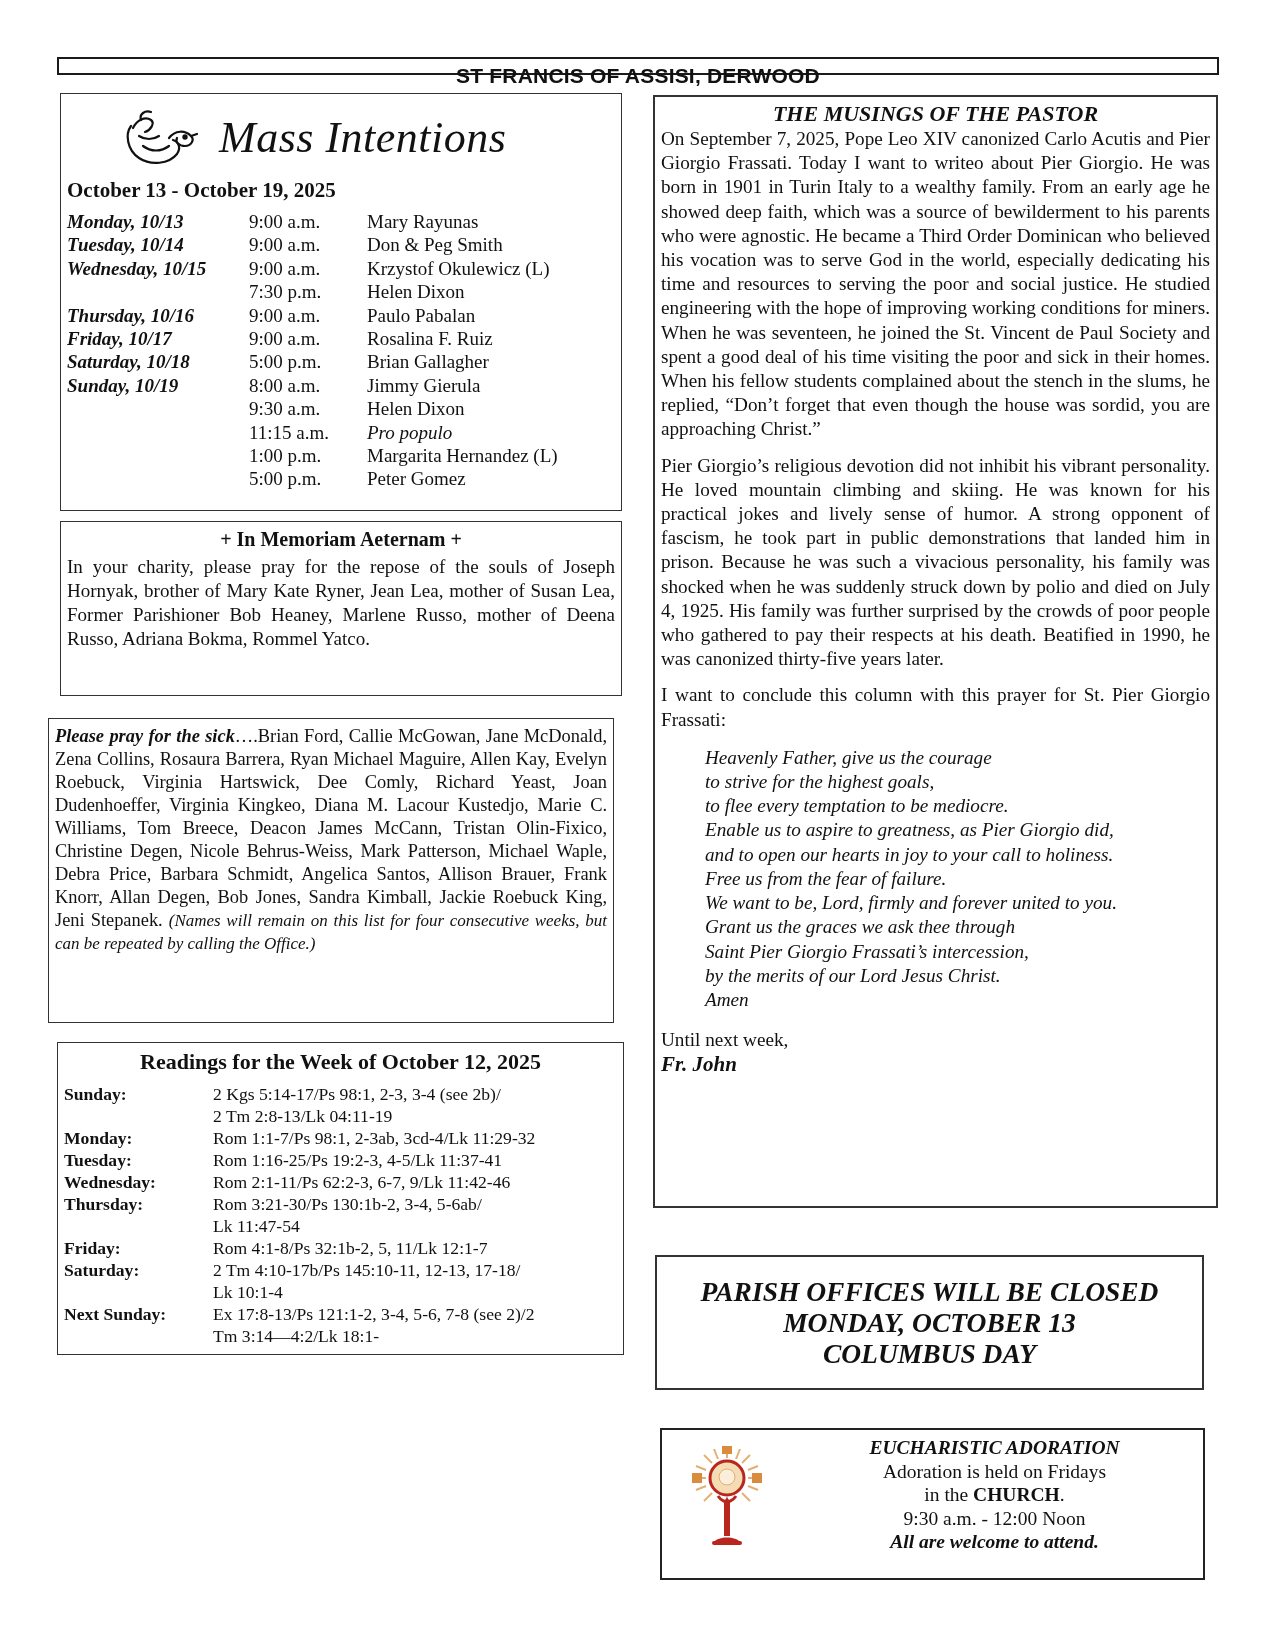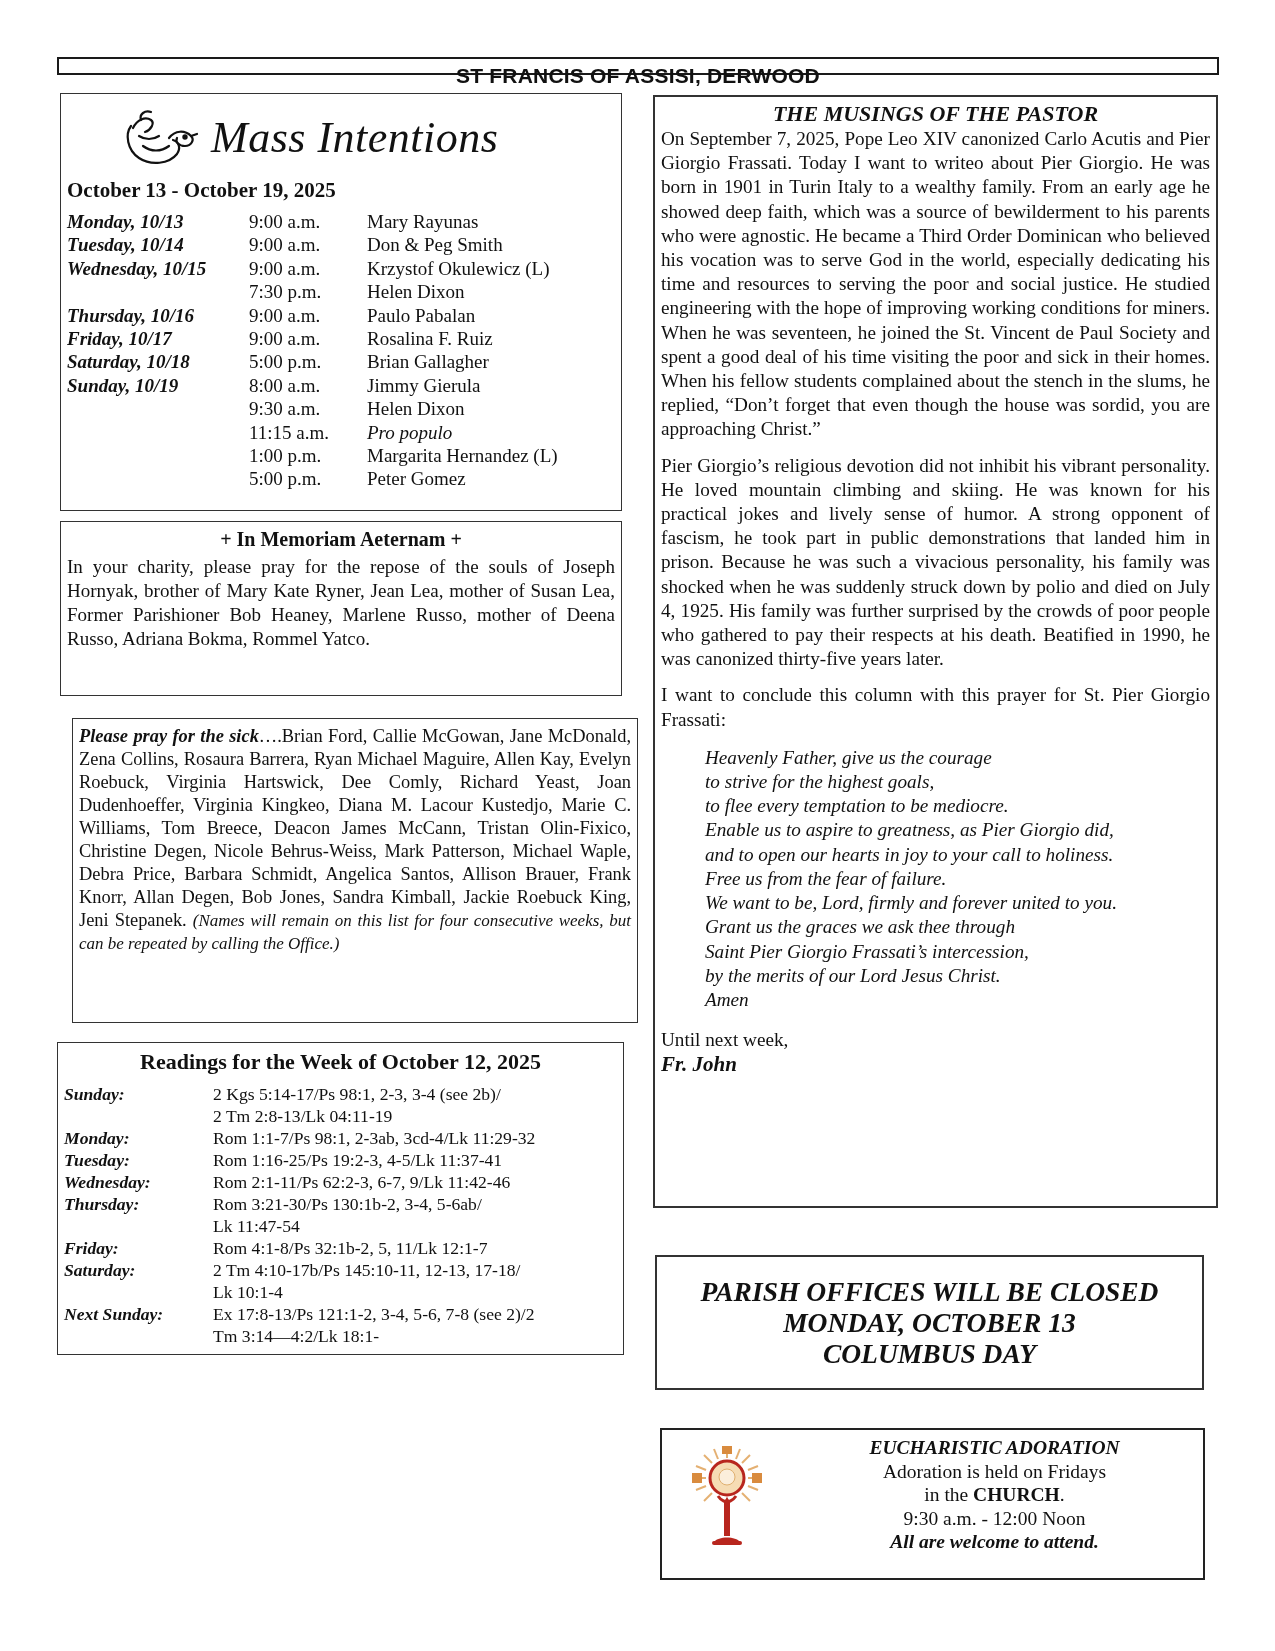--- a/index.html
+++ b/index.html
@@ -7,47 +7,47 @@
          font-family:"Liberation Serif", "DejaVu Serif", serif; color:#111; }
   .abs { position:absolute; box-sizing:border-box; }
 
   
   #banner { left:57px; top:57px; width:1162px; height:18px; border:2px solid #1a1a1a;
             text-align:center; font-family:"Liberation Sans", sans-serif; font-weight:bold;
             font-size:21px; line-height:34px; letter-spacing:0.2px; }
 
   
   #mass { left:60px; top:93px; width:562px; height:418px; border:1.5px solid #333; }
-  #mass-title { position:absolute; left:60px; top:8px; height:70px; display:flex; align-items:center; gap:12px; }
+  #mass-title { position:absolute; left:60px; top:8px; height:70px; display:flex; align-items:center; gap:20px; }
   #mass-title .script { font-family:"Liberation Serif", serif; font-style:italic; font-size:44px; letter-spacing:0.5px; }
   #week-range { position:absolute; left:6px; top:84px; font-weight:bold; font-size:21px; }
   #mass-table { position:absolute; left:6px; top:116px; font-size:19px; line-height:23.4px; }
   .mrow { display:flex; }
   .mday { width:182px; font-weight:bold; font-style:italic; }
   .mtime { width:118px; }
   .mname { }
   .mname.it { font-style:italic; }
 
   
   #memoriam { left:60px; top:521px; width:562px; height:175px; border:1.5px solid #333; }
   #memoriam h3 { margin:6px 0 4px; font-size:20px; text-align:center; font-weight:bold; }
   #memoriam p { margin:0 6px; font-size:19px; line-height:24px; text-align:justify; }
 
   
-  #sick { left:72px; top:718px; width:566px; height:305px; border:1.5px solid #333; }
+  #sick { left:48px; top:718px; width:566px; height:305px; border:1.5px solid #333; }
   #sick p { margin:6px 6px; font-size:18.4px; line-height:23px; text-align:justify; }
   #sick .lead { font-weight:bold; font-style:italic; }
   #sick .note { font-style:italic; font-size:17px; }
 
   
   #readings { left:57px; top:1042px; width:567px; height:313px; border:1.5px solid #333; }
   #readings h3 { margin:6px 0 4px; text-align:center; font-size:22px; font-weight:bold; }
   #readings-list { position:absolute; left:6px; top:40px; font-size:17.6px; line-height:22px; }
   .rrow { display:flex; }
-  .rday { width:149px; font-weight:bold; font-style:italic; flex:none; }
+  .rday { width:149px; font-weight:bold; flex:none; }
   .rtext { width:395px; }
 
   
   #pastor { left:653px; top:95px; width:565px; height:1113px; border:2px solid #333; }
   #pastor h2 { margin:4px 0 0; text-align:center; font-size:22px; font-weight:bold; font-style:italic; }
   #pastor .para { margin:0 6px; font-size:19.2px; line-height:24.2px; text-align:justify; }
   #pastor .para + .para { margin-top:12px; }
   #pastor .prayer { margin:14px 0 0 50px; font-size:19.2px; line-height:24.2px; font-style:italic; }
   #pastor .closing { margin:16px 6px 0; font-size:19.2px; line-height:24.2px; }
   #pastor .sig { margin:0 6px; font-size:21px; font-weight:bold; font-style:italic; }

